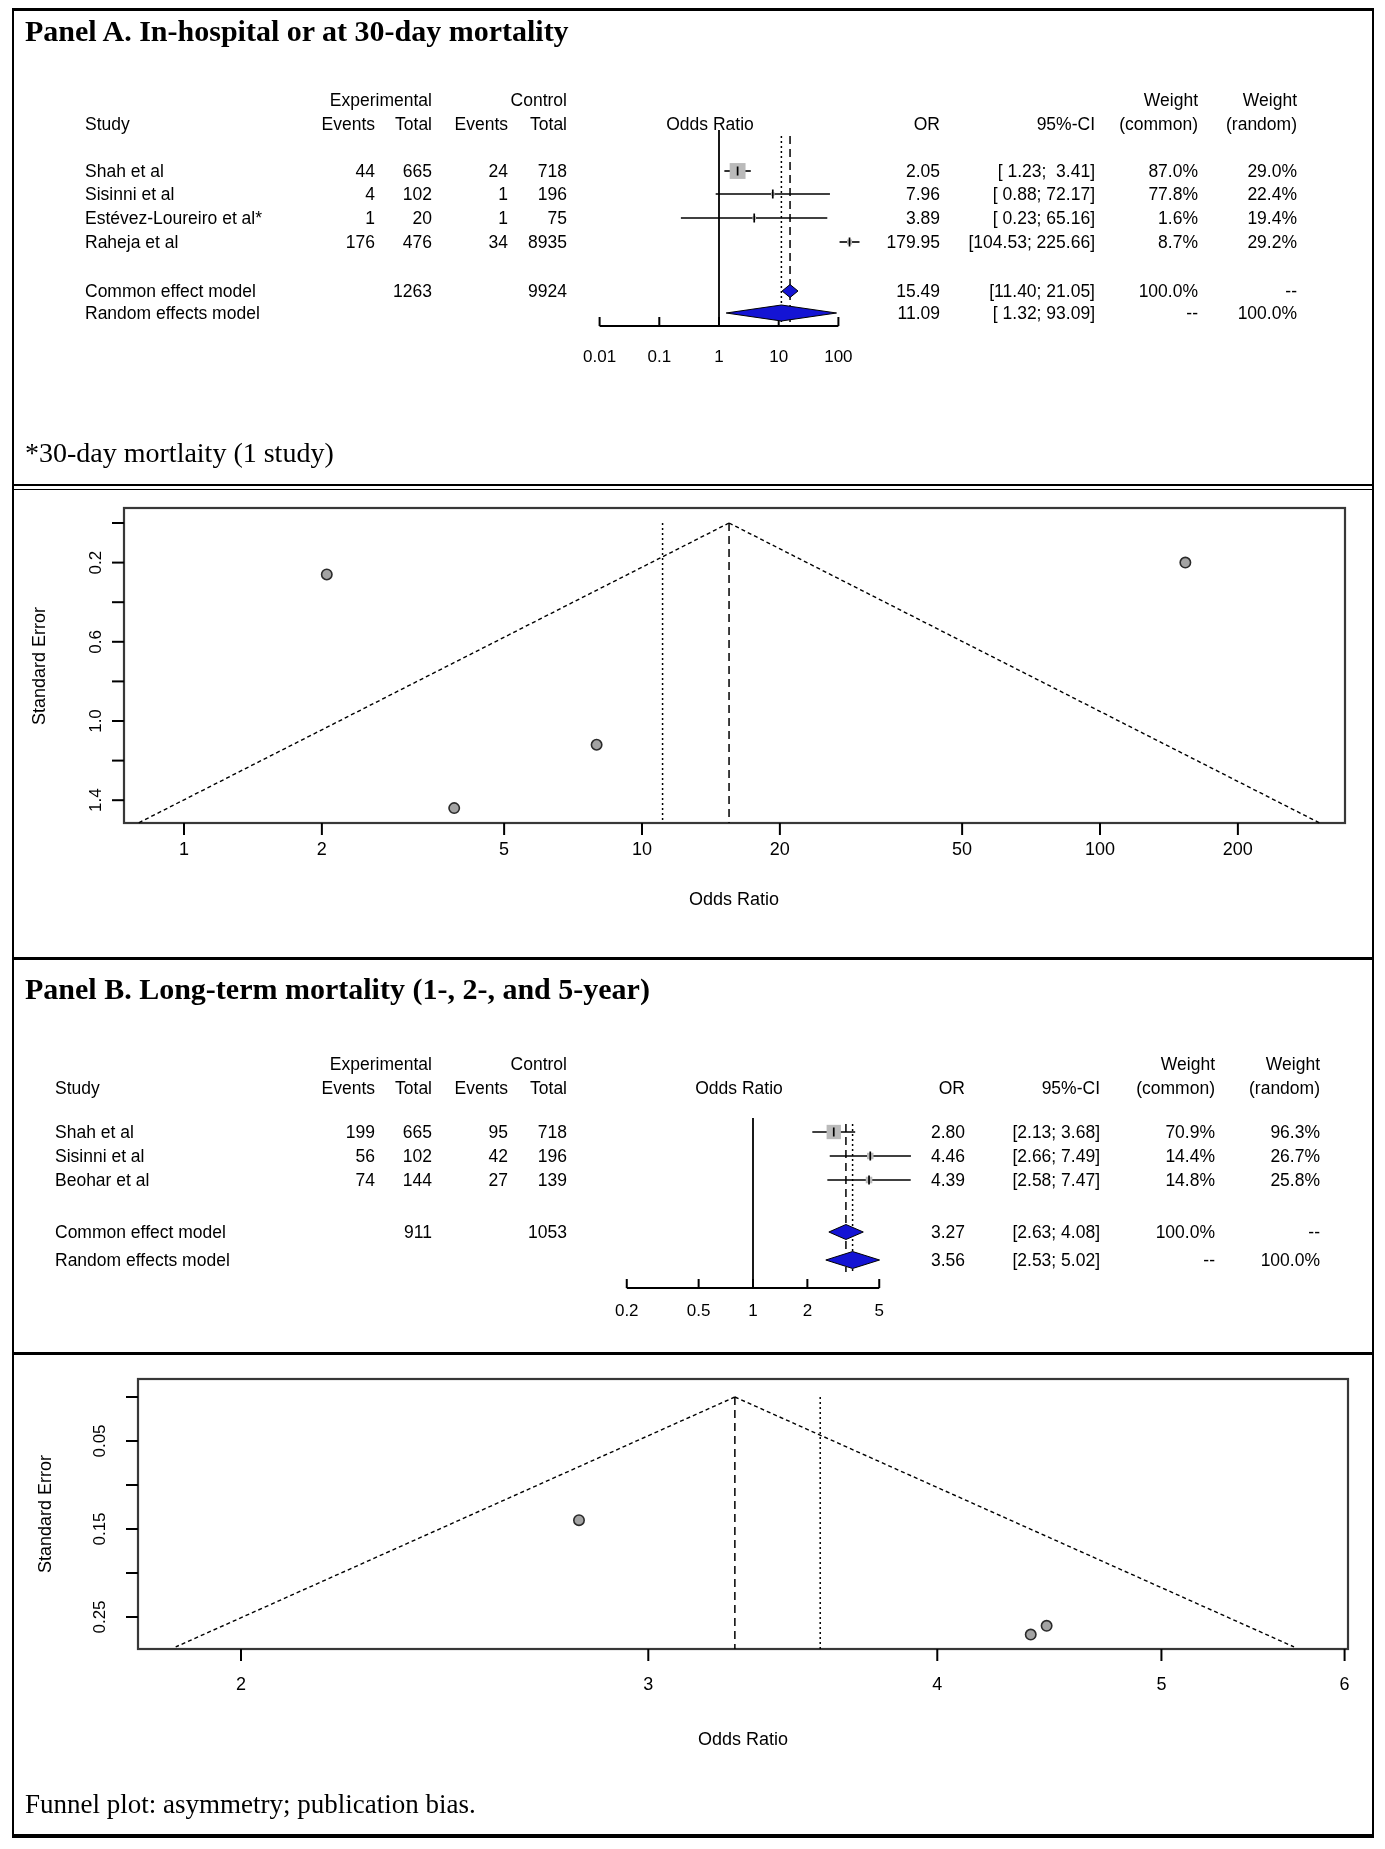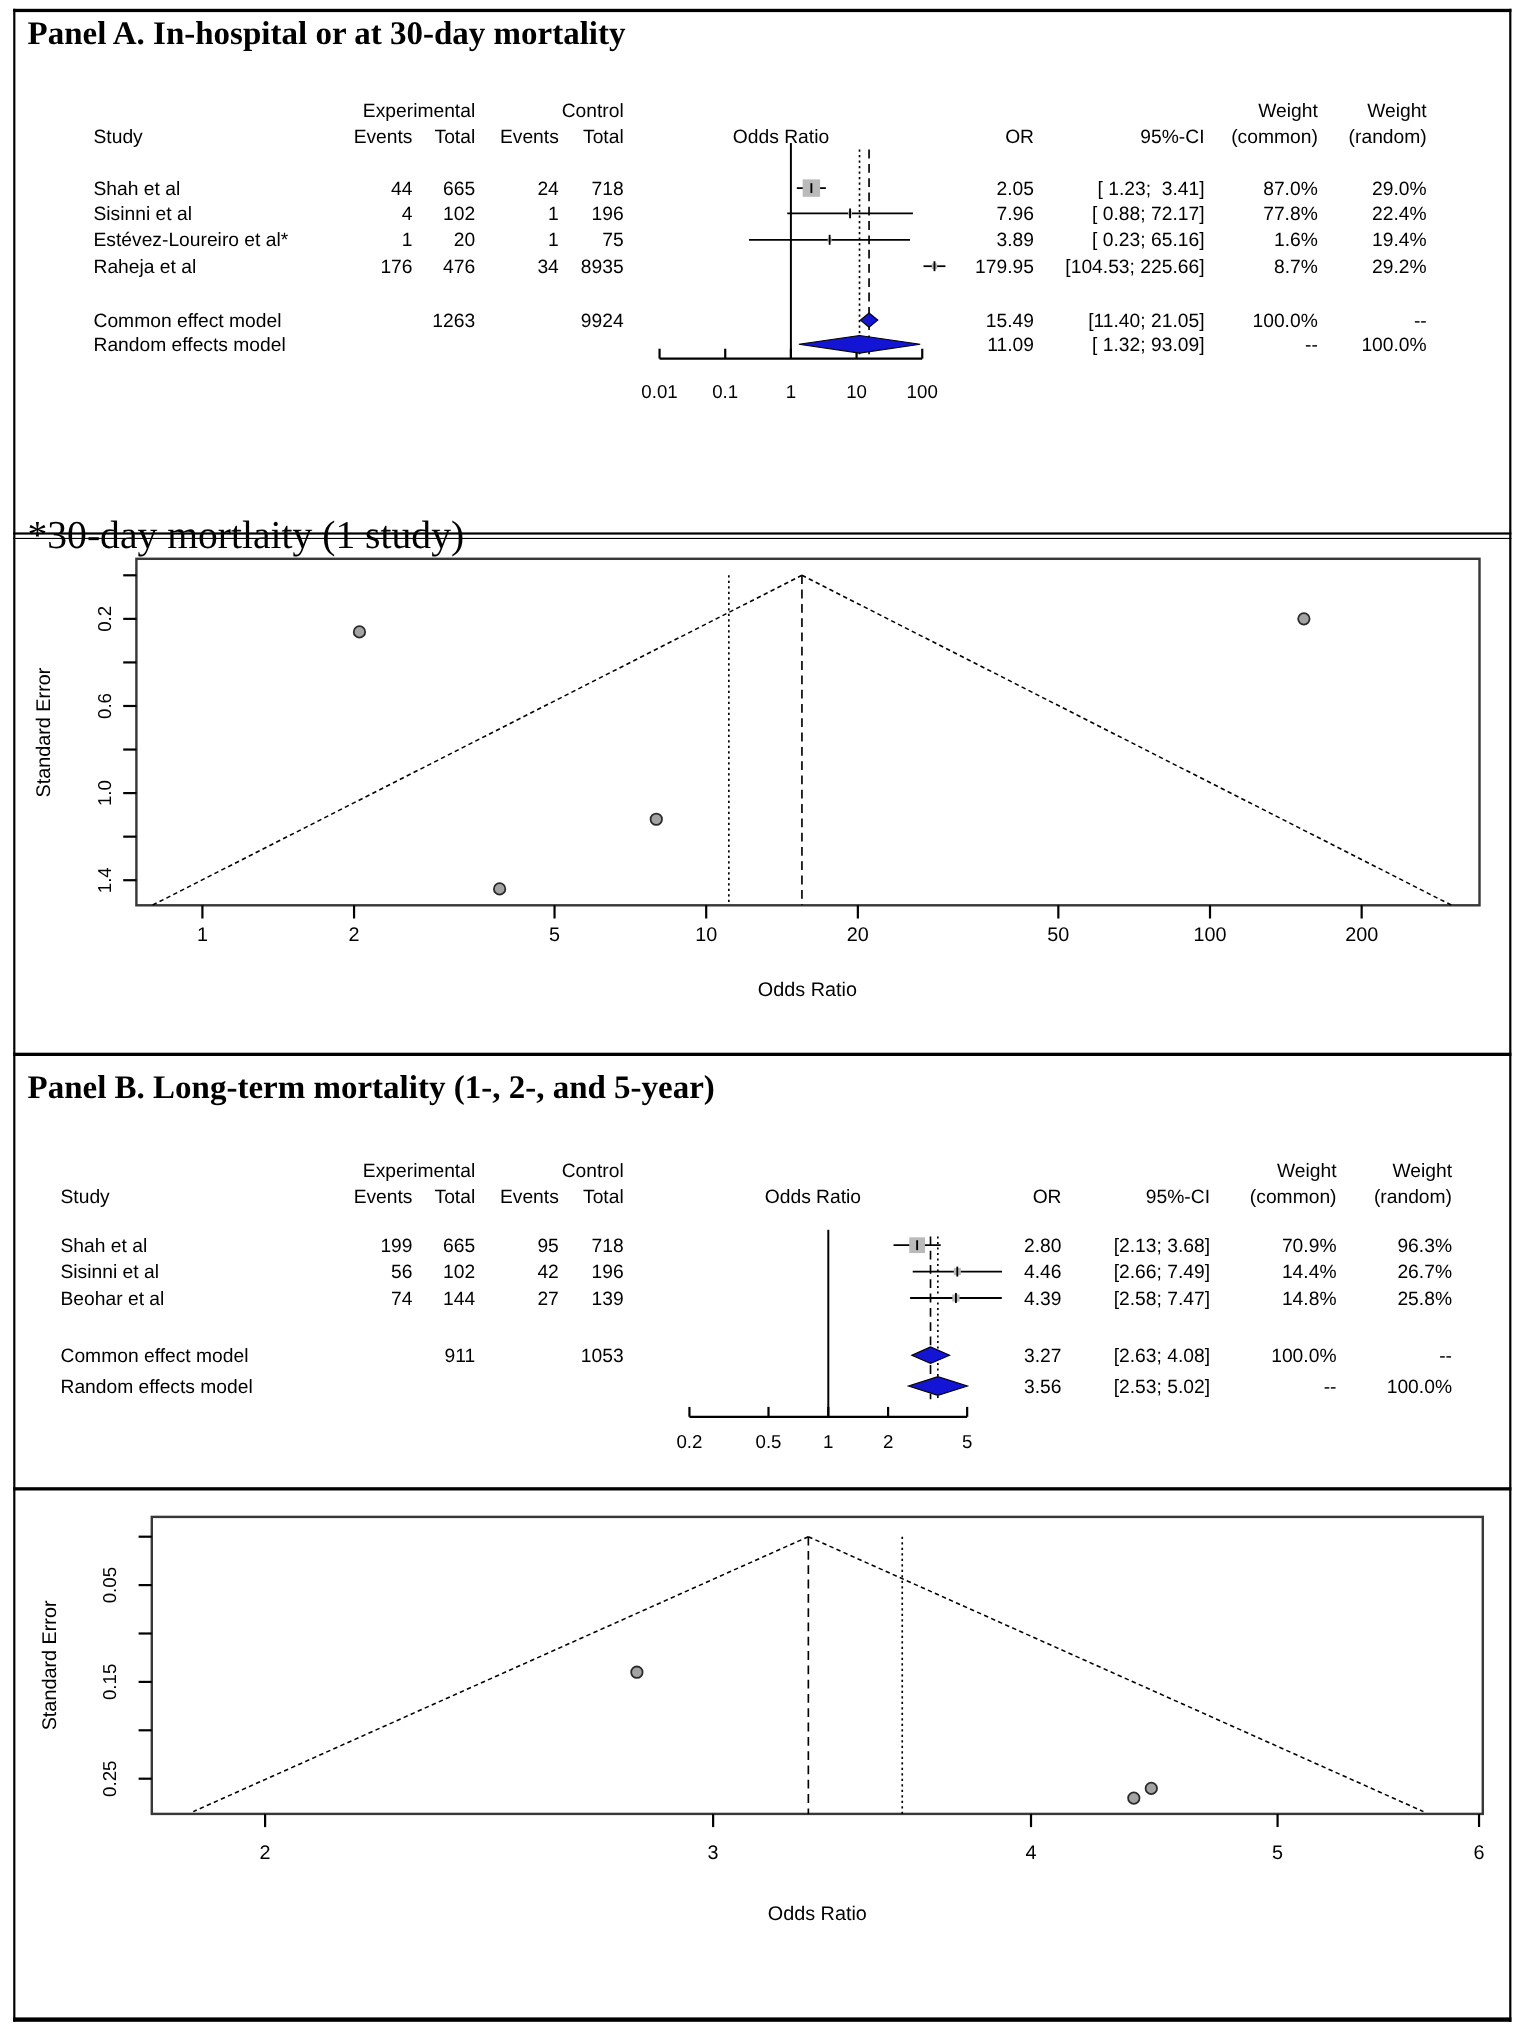--- a/index.html
+++ b/index.html
@@ -7,21 +7,21 @@
           font-family:"Liberation Sans",sans-serif;color:#000;overflow:hidden;}
   .serif{font-family:"Liberation Serif",serif;}
   .border-line{position:absolute;background:#000;}
   .cell{position:absolute;height:23px;line-height:23px;font-size:17.5px;white-space:pre;}
   .num{text-align:right;}
   .b{font-weight:normal;}
   .het{font-size:16.5px;}
   .het i{font-style:italic;}
   .het .sup{font-size:11px;position:relative;top:-7px;}
   .title{position:absolute;font-size:30px;font-weight:bold;text-align:center;}
-  .note{position:absolute;font-size:36px;margin-top:28px;}
+  .note{position:absolute;font-size:28px;}
   .caption{position:absolute;font-size:27px;}
   
   .ca-study{left:85px;width:270px;}
   .ca-ee{left:265px;width:110px;} .ca-et{left:322px;width:110px;}
   .ca-ce{left:398px;width:110px;} .ca-ct{left:457px;width:110px;}
   .ca-orh{left:610px;width:200px;text-align:center;}
   .ca-or{left:830px;width:110px;} .ca-ci{left:915px;width:180px;}
   .ca-wc{left:1088px;width:110px;} .ca-wr{left:1187px;width:110px;}
   .ra-h1{top:89px;} .ra-h2{top:113px;}
   .ra0{top:160px;} .ra1{top:183px;} .ra2{top:207px;} .ra3{top:231px;}
@@ -298,20 +298,21 @@
   <span class="cell b cb-wc num rbC">100.0%</span>
   <span class="cell b cb-wr num rbC">--</span>
 
   <span class="cell b cb-study rbR">Random effects model</span>
   <span class="cell b cb-or num rbR">3.56</span>
   <span class="cell b cb-ci num rbR">[2.53; 5.02]</span>
   <span class="cell b cb-wc num rbR">--</span>
   <span class="cell b cb-wr num rbR">100.0%</span>
 
 
+  <div class="caption serif" style="left:25px;top:1789px;">Funnel plot: asymmetry; publication bias.</div>
 
   <div class="border-line" style="left:12px;top:8px;width:1362px;height:3px;"></div>
   <div class="border-line" style="left:12px;top:1834px;width:1362px;height:4px;"></div>
   <div class="border-line" style="left:12px;top:8px;width:2px;height:1830px;"></div>
   <div class="border-line" style="left:1372px;top:8px;width:2px;height:1830px;"></div>
   <div class="border-line" style="left:12px;top:484px;width:1362px;height:2px;"></div>
   <div class="border-line" style="left:12px;top:489px;width:1362px;height:1px;"></div>
   <div class="border-line" style="left:12px;top:957px;width:1362px;height:3px;"></div>
   <div class="border-line" style="left:12px;top:1352px;width:1362px;height:3px;"></div>
 </div>

